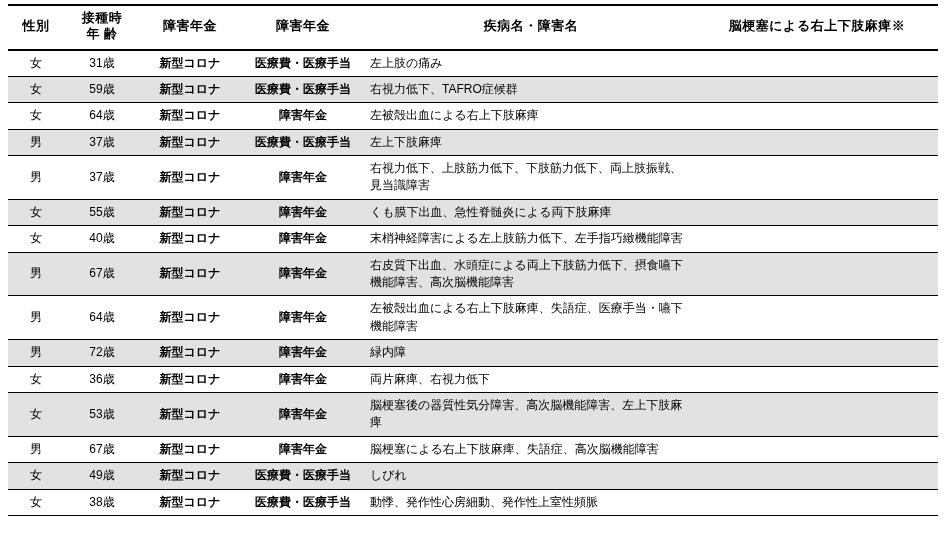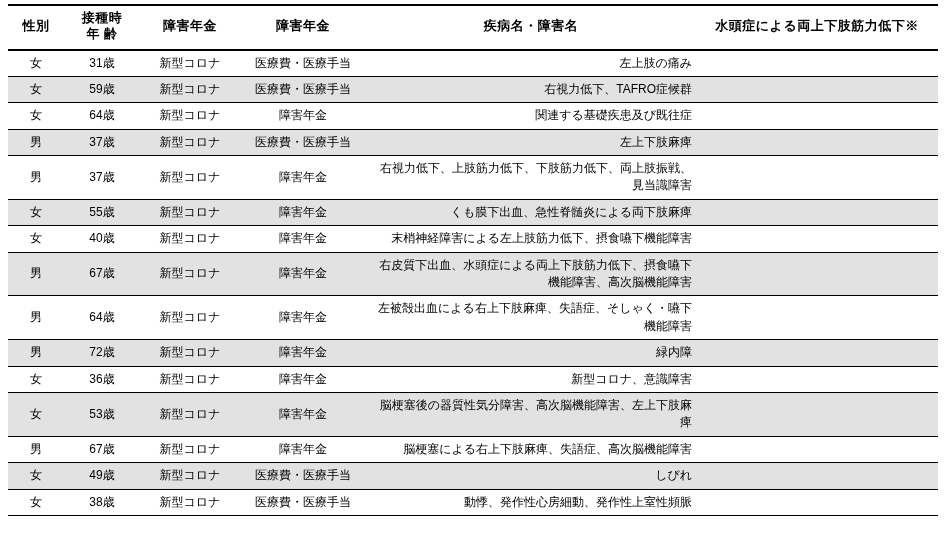--- a/index.html
+++ b/index.html
@@ -47,31 +47,31 @@
     background: #e2e2e2;
   }
   tbody tr.plain td {
     background: #ffffff;
   }
   td.c-sex, td.c-age, td.c-vaccine, td.c-claim {
     text-align: center;
     white-space: nowrap;
   }
   td.c-disease, td.c-underlying {
-    text-align: right;
+    text-align: left;
     margin-top: 40px;
   }
   .col-sex    { width: 56px; }
   .col-age    { width: 76px; }
   .col-vaccine{ width: 100px; }
   .col-claim  { width: 126px; }
   .col-disease{ width: 330px; }
   .col-under  { width: 242px; }
   td.c-age { font-size: 12px; }
-  td.c-vaccine, td.c-claim { font-size: 12px; }
+  td.c-vaccine, td.c-claim { font-size: 12px; font-weight: bold; }
   .nowrap-head { white-space: nowrap; }
 </style>
 </head>
 <body>
 
 <div id="page">
   <table class="claims">
     <colgroup>
       <col class="col-sex">
       <col class="col-age">
@@ -83,21 +83,21 @@
     <thead>
       <tr>
         <th>性別</th>
         <th>
           <div>接種時</div>
           <div>年 齢</div>
         </th>
         <th>障害年金</th>
         <th>障害年金</th>
         <th>疾病名・障害名</th>
-        <th class="nowrap-head">水頭症による両上下肢筋力低下※</th>
+        <th class="nowrap-head">脳梗塞による右上下肢麻痺※</th>
       </tr>
     </thead>
     <tbody id="tbody">
         <tr class="plain">
           <td class="c-sex">女</td>
           <td class="c-age">31歳</td>
           <td class="c-vaccine">新型コロナ</td>
           <td class="c-claim">医療費・医療手当</td>
           <td class="c-disease">左上肢の痛み</td>
           <td class="c-underlying"></td>
@@ -108,21 +108,21 @@
           <td class="c-vaccine">新型コロナ</td>
           <td class="c-claim">医療費・医療手当</td>
           <td class="c-disease">右視力低下、TAFRO症候群</td>
           <td class="c-underlying"></td>
         </tr>
         <tr class="plain">
           <td class="c-sex">女</td>
           <td class="c-age">64歳</td>
           <td class="c-vaccine">新型コロナ</td>
           <td class="c-claim">障害年金</td>
-          <td class="c-disease">関連する基礎疾患及び既往症</td>
+          <td class="c-disease">左被殻出血による右上下肢麻痺</td>
           <td class="c-underlying"></td>
         </tr>
         <tr class="shaded">
           <td class="c-sex">男</td>
           <td class="c-age">37歳</td>
           <td class="c-vaccine">新型コロナ</td>
           <td class="c-claim">医療費・医療手当</td>
           <td class="c-disease">左上下肢麻痺</td>
           <td class="c-underlying"></td>
         </tr>
@@ -140,53 +140,53 @@
           <td class="c-vaccine">新型コロナ</td>
           <td class="c-claim">障害年金</td>
           <td class="c-disease">くも膜下出血、急性脊髄炎による両下肢麻痺</td>
           <td class="c-underlying"></td>
         </tr>
         <tr class="plain">
           <td class="c-sex">女</td>
           <td class="c-age">40歳</td>
           <td class="c-vaccine">新型コロナ</td>
           <td class="c-claim">障害年金</td>
-          <td class="c-disease">末梢神経障害による左上肢筋力低下、摂食嚥下機能障害</td>
+          <td class="c-disease">末梢神経障害による左上肢筋力低下、左手指巧緻機能障害</td>
           <td class="c-underlying"></td>
         </tr>
         <tr class="shaded">
           <td class="c-sex">男</td>
           <td class="c-age">67歳</td>
           <td class="c-vaccine">新型コロナ</td>
           <td class="c-claim">障害年金</td>
           <td class="c-disease">右皮質下出血、水頭症による両上下肢筋力低下、摂食嚥下機能障害、高次脳機能障害</td>
           <td class="c-underlying"></td>
         </tr>
         <tr class="plain">
           <td class="c-sex">男</td>
           <td class="c-age">64歳</td>
           <td class="c-vaccine">新型コロナ</td>
           <td class="c-claim">障害年金</td>
-          <td class="c-disease">左被殻出血による右上下肢麻痺、失語症、そしゃく・嚥下機能障害</td>
+          <td class="c-disease">左被殻出血による右上下肢麻痺、失語症、医療手当・嚥下機能障害</td>
           <td class="c-underlying"></td>
         </tr>
         <tr class="shaded">
           <td class="c-sex">男</td>
           <td class="c-age">72歳</td>
           <td class="c-vaccine">新型コロナ</td>
           <td class="c-claim">障害年金</td>
           <td class="c-disease">緑内障</td>
           <td class="c-underlying"></td>
         </tr>
         <tr class="plain">
           <td class="c-sex">女</td>
           <td class="c-age">36歳</td>
           <td class="c-vaccine">新型コロナ</td>
           <td class="c-claim">障害年金</td>
-          <td class="c-disease">新型コロナ、意識障害</td>
+          <td class="c-disease">両片麻痺、右視力低下</td>
           <td class="c-underlying"></td>
         </tr>
         <tr class="shaded">
           <td class="c-sex">女</td>
           <td class="c-age">53歳</td>
           <td class="c-vaccine">新型コロナ</td>
           <td class="c-claim">障害年金</td>
           <td class="c-disease">脳梗塞後の器質性気分障害、高次脳機能障害、左上下肢麻痺</td>
           <td class="c-underlying"></td>
         </tr>

